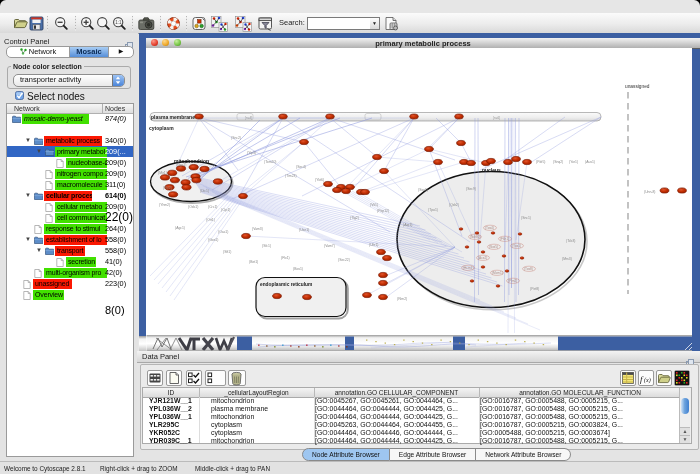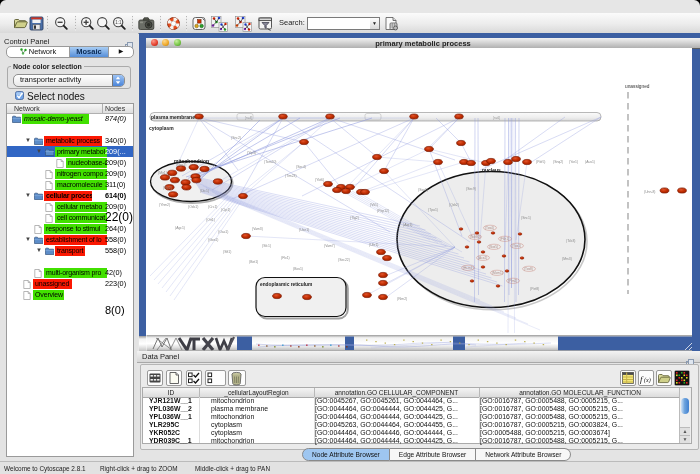--- a/index.html
+++ b/index.html
@@ -260,20 +260,28 @@
             <span style="position:absolute;left:98px;top:0;font-size:7.3px;line-height:11px;color:#000;display:block">558(0)</span>
           </div>
           <div style="position:absolute;left:0;top:132px;width:126px;height:11px;">
             <span style="position:absolute;left:29px;top:2px;width:8px;font-size:6px;line-height:7px;color:#444;display:block">▼</span>
             <span style="position:absolute;left:38px;top:1.5px;display:block;line-height:0"><svg width="9" height="8" viewBox="0 0 9 8" style="vertical-align:-1px">
                 <path d="M0.5,7.5 l0,-5.5 q0,-0.8 0.8,-0.8 l2,0 0.8,1 4,0 q0.8,0 0.8,0.8 l0,4.5z" fill="#5c8cc8" stroke="#33557f" stroke-width="0.7"></path>
                 <path d="M0.5,3.6 l8.4,0" stroke="#7fa8d8" stroke-width="0.8"></path>
               </svg></span>
             <span style="position:absolute;left:48px;top:0.5px;width:28px;height:10px;background:#fb1802;color:#000;font-size:7px;letter-spacing:-0.15px;line-height:10px;padding-left:2px;overflow:hidden;white-space:nowrap;display:block">transport</span>
             <span style="position:absolute;left:98px;top:0;font-size:7.3px;line-height:11px;color:#000;display:block">558(0)</span>
+          </div>
+          <div style="position:absolute;left:0;top:143px;width:126px;height:11px;">
+            <span style="position:absolute;left:49px;top:1.5px;display:block;line-height:0"><svg width="8" height="9" viewBox="0 0 8 9" style="vertical-align:-1px">
+                <path d="M0.8,8.5 l0,-8 4.4,0 2,2 0,6z" fill="#fff" stroke="#999" stroke-width="0.7"></path>
+                <path d="M5.2,0.5 l0,2 2,0" fill="none" stroke="#999" stroke-width="0.7"></path>
+              </svg></span>
+            <span style="position:absolute;left:59px;top:0.5px;width:28px;height:10px;background:#42e000;color:#000;font-size:7px;letter-spacing:-0.15px;line-height:10px;padding-left:2px;overflow:hidden;white-space:nowrap;display:block">secretion</span>
+            <span style="position:absolute;left:98px;top:0;font-size:7.3px;line-height:11px;color:#000;display:block">41(0)</span>
           </div>
           <div style="position:absolute;left:0;top:154px;width:134px;height:11px;">
             <span style="position:absolute;left:27px;top:1.5px;display:block;line-height:0"><svg width="8" height="9" viewBox="0 0 8 9" style="vertical-align:-1px">
                 <path d="M0.8,8.5 l0,-8 4.4,0 2,2 0,6z" fill="#fff" stroke="#999" stroke-width="0.7"></path>
                 <path d="M5.2,0.5 l0,2 2,0" fill="none" stroke="#999" stroke-width="0.7"></path>
               </svg></span>
             <span style="position:absolute;left:37px;top:0.5px;width:61px;height:10px;background:#42e000;color:#000;font-size:7px;letter-spacing:-0.15px;line-height:10px;padding-left:2px;overflow:hidden;white-space:nowrap;display:block">multi-organism pro</span>
             <span style="position:absolute;left:98px;top:0;font-size:7.3px;line-height:11px;color:#000;display:block">42(0)</span>
           </div>
           <div style="position:absolute;left:0;top:165px;width:126px;height:11px;">

